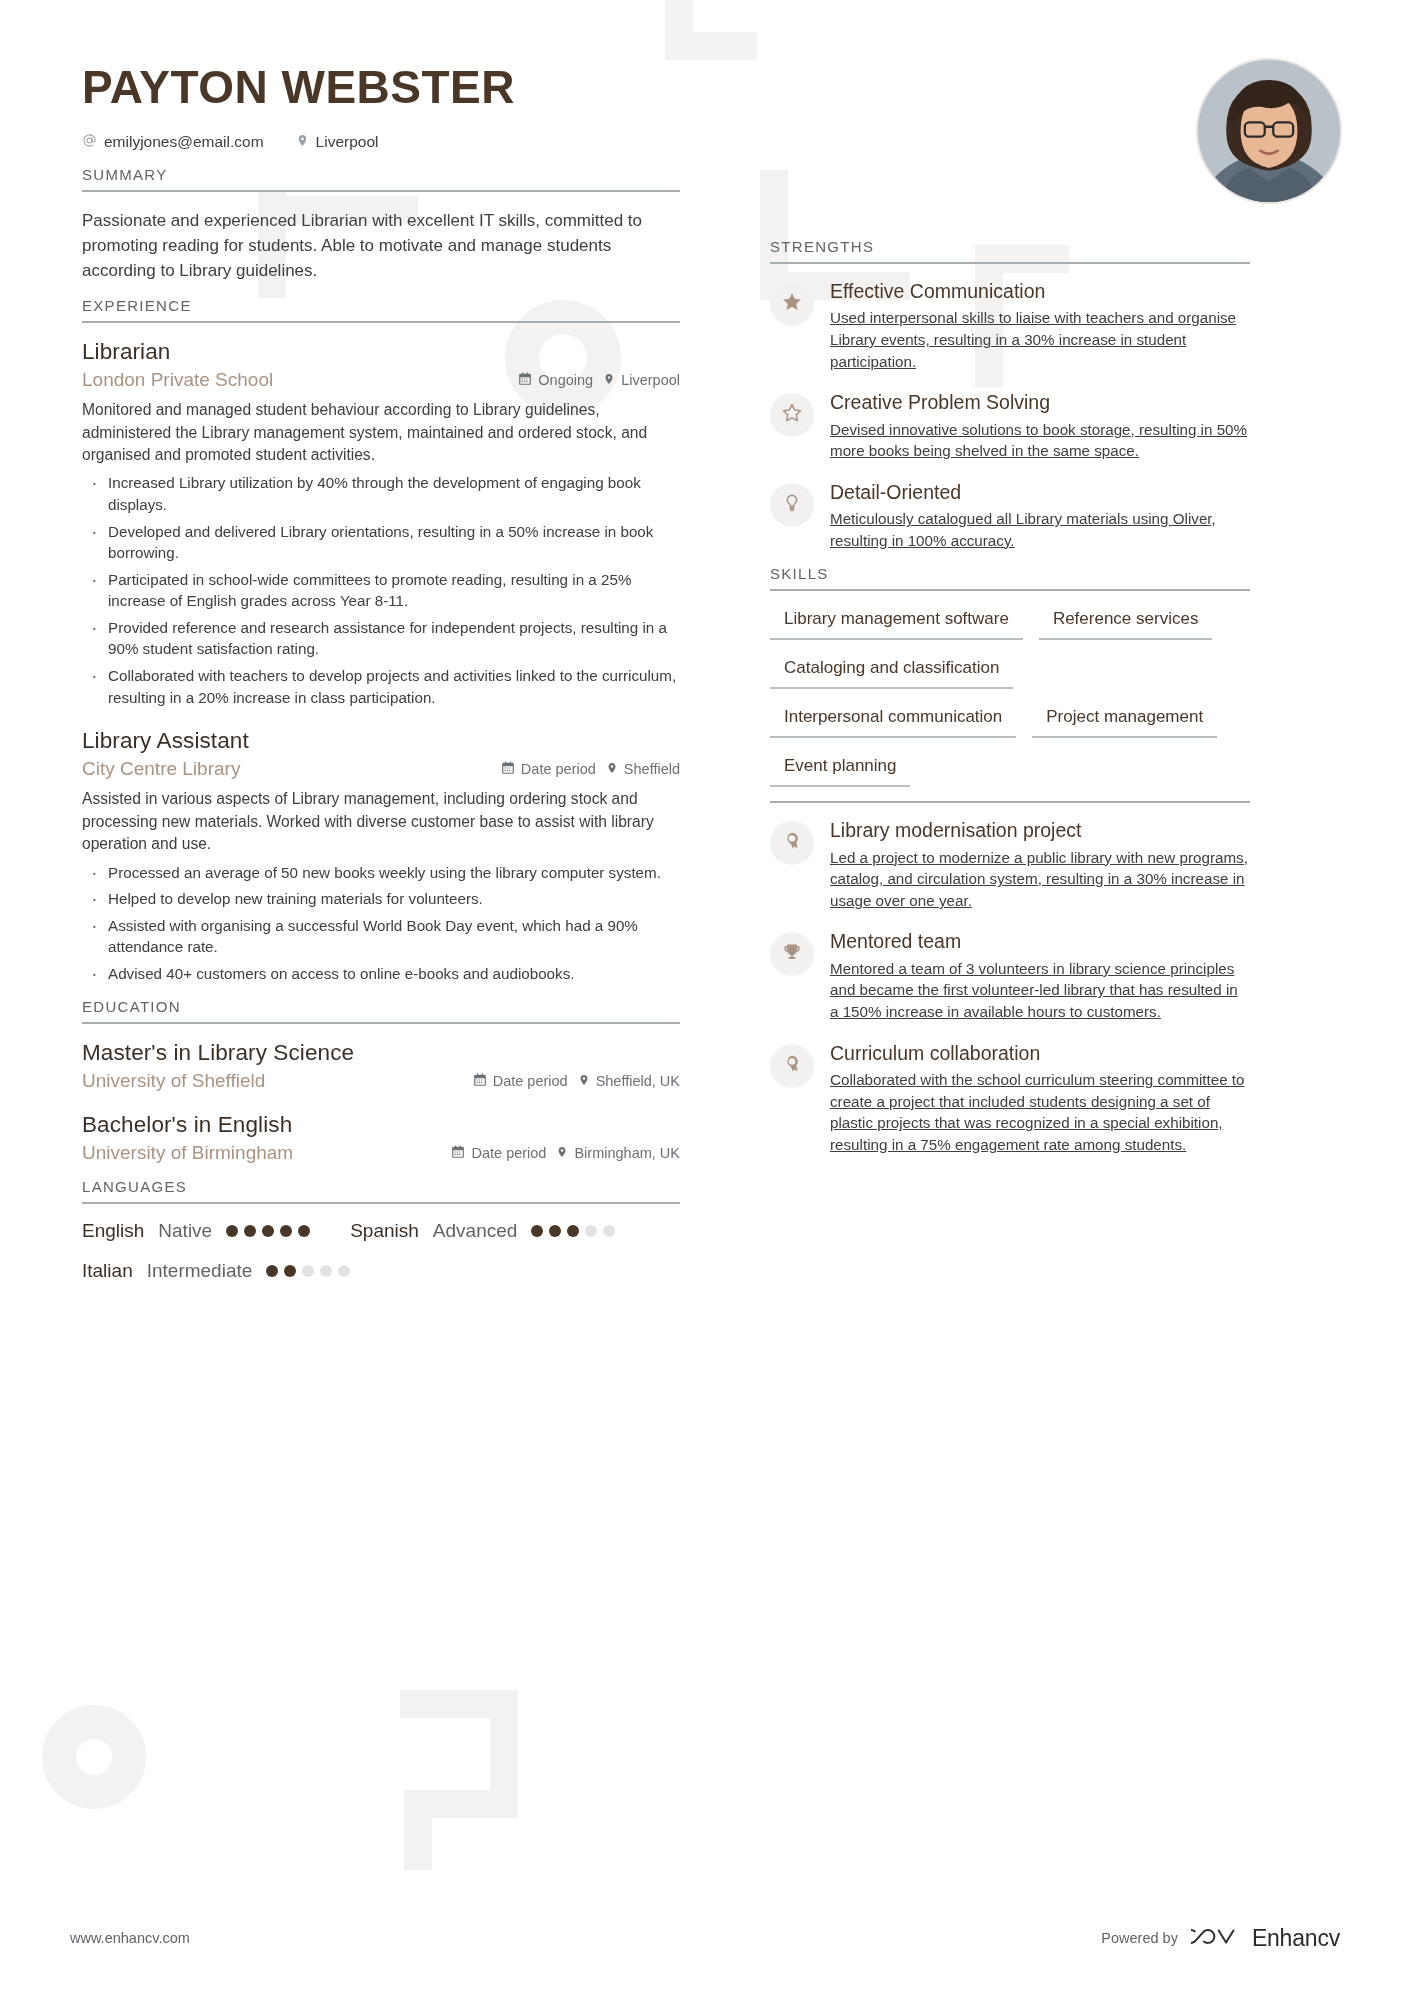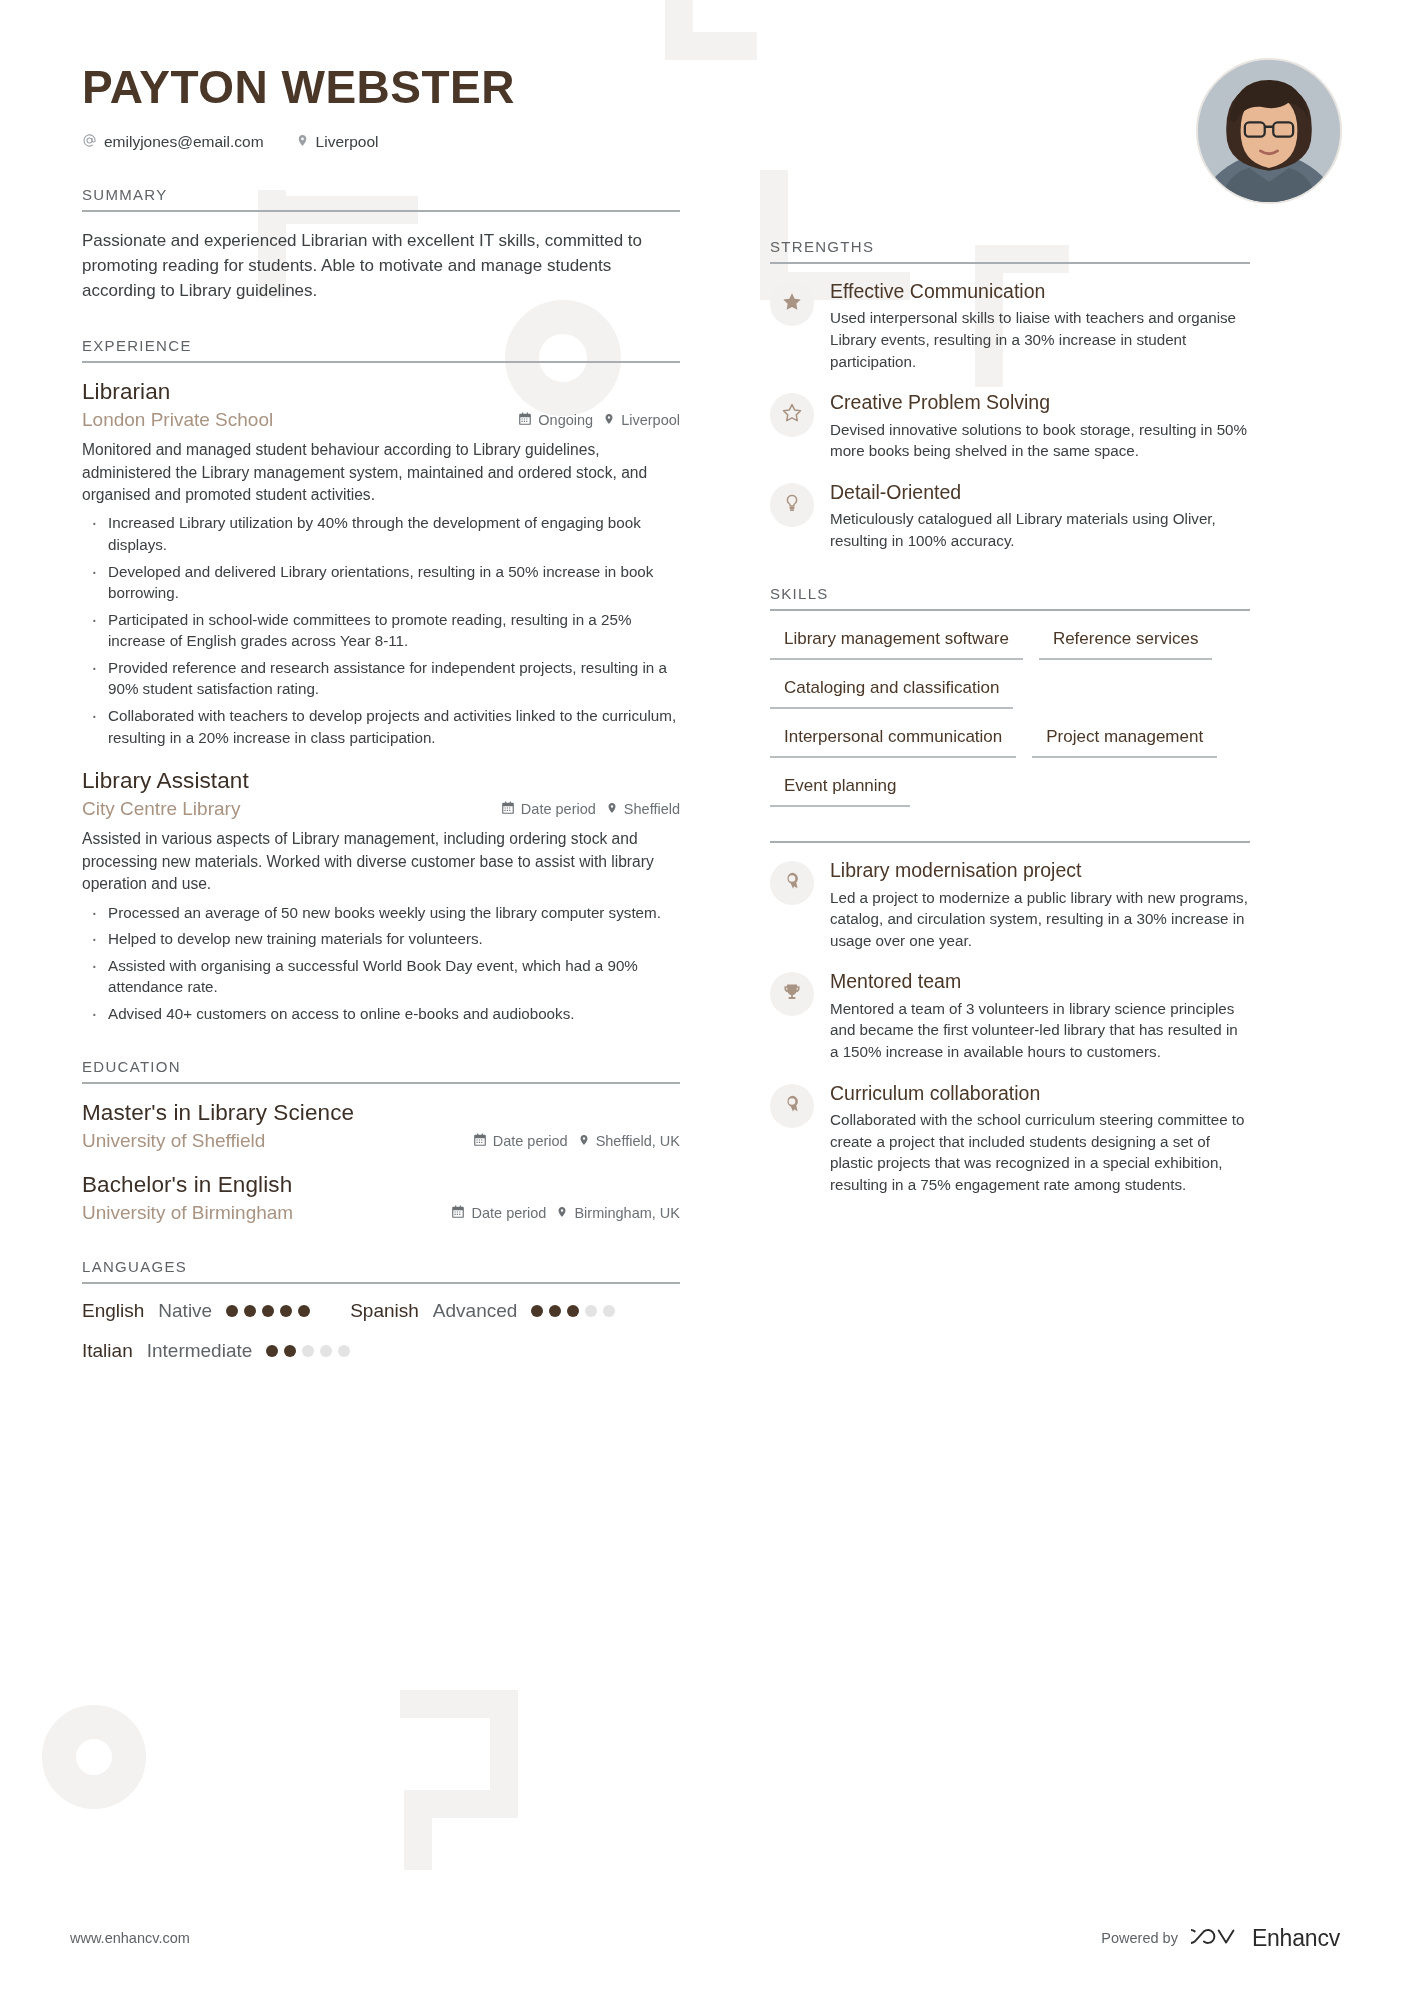--- a/index.html
+++ b/index.html
@@ -68,21 +68,21 @@
     width: 146px; height: 146px;
     border-radius: 50%;
     overflow: hidden;
     border: 2px solid #e8e4e0;
     z-index: 3;
     background: #cfd4d8;
   }
   .photo-svg { display: block; width: 100%; height: 100%; }
 
   
-  .sec { margin-top: 34px; }
+  .sec { margin-top: 14px; }
   .sec-title {
     font-size: 15px;
     letter-spacing: 1.3px;
     color: #5f6368;
     text-transform: uppercase;
     padding-bottom: 7px;
   }
   .sec-rule {
     height: 2px;
     background: #a8adb2;
@@ -178,20 +178,21 @@
   .item-title {
     font-size: 19.5px;
     color: #4a3728;
     line-height: 1.15;
   }
   .item-desc {
     margin-top: 5px;
     font-size: 15.2px;
     line-height: 1.42;
     color: #3c4043;
+    text-decoration: underline;
   }
 
   
   .skills-wrap {
     display: flex;
     flex-wrap: wrap;
     column-gap: 16px;
     row-gap: 14px;
     margin-top: 14px;
   }

